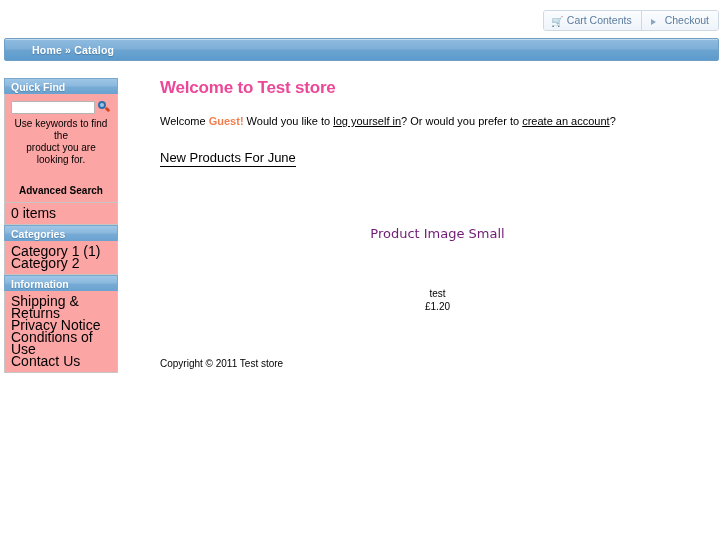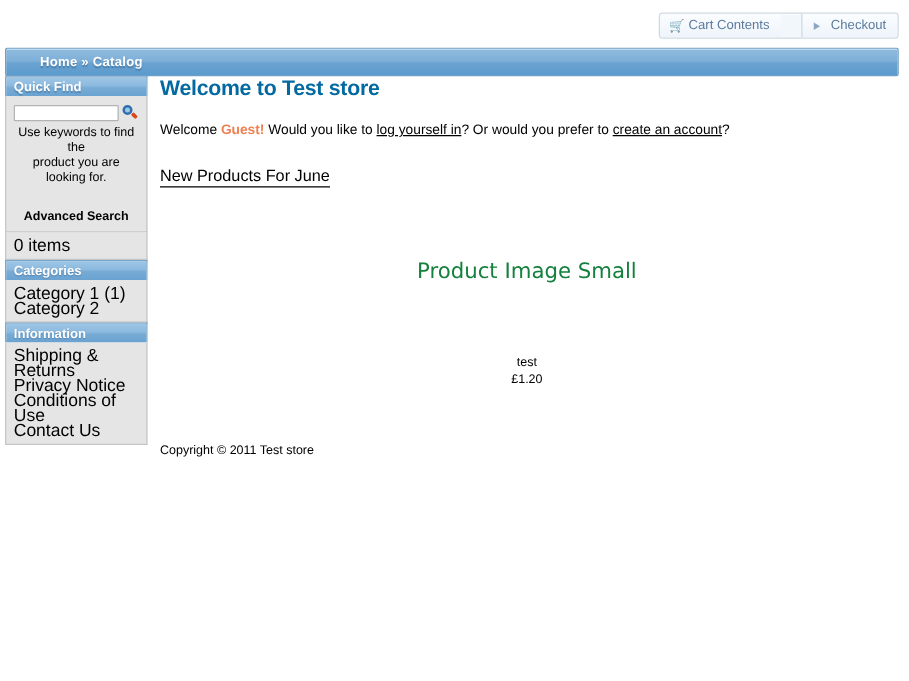--- a/index.html
+++ b/index.html
@@ -42,21 +42,20 @@
     padding: 3px 9px 4px 8px;
     font-size: 10.5px;
     color: #5b7b9c;
     background: linear-gradient(to bottom, #fbfdff 0%, #eef4fa 100%);
     cursor: pointer;
     white-space: nowrap;
     line-height: 12px;
   }
   .top-btn + .top-btn {
     border-left: 1px solid #cfd9e4;
-    margin-left: 16px;
   }
   .top-btn .ic {
     display: inline-block;
     width: 11px;
     height: 10px;
     position: relative;
     flex: 0 0 auto;
   }
   .cart-glyph {
     font-size: 10px;
@@ -89,21 +88,22 @@
     font-weight: bold;
     color: #ffffff;
     text-shadow: 0 1px 1px rgba(40,80,120,0.45);
     letter-spacing: 0.2px;
   }
 
   
   .layout {
     display: flex;
     align-items: flex-start;
-    padding-top: 0;
+    padding-top: 17px;
+    gap: 32px;
   }
   .sidebar {
     width: 114px;
     flex: 0 0 114px;
     margin-left: 4px;
   }
   .content {
     flex: 1 1 auto;
     padding-left: 10px;
     padding-right: 12px;
@@ -120,21 +120,21 @@
     align-items: center;
     padding-left: 6px;
     font-size: 10.5px;
     font-weight: bold;
     color: #ffffff;
     text-shadow: 0 1px 1px rgba(40,80,120,0.4);
   }
   .box-body {
     border: 1px solid #c6c6c6;
     border-top: none;
-    background: #e5e5e5;
+    background: #fca5a5;
     padding: 5px 6px 6px 6px;
   }
   .box-body.tight { padding: 4px 6px 5px 6px; }
 
   
   .qf-row {
     display: flex;
     align-items: center;
     gap: 3px;
     padding: 2px 0 4px 0;
@@ -200,21 +200,21 @@
     cursor: pointer;
   }
   .side-line.static { cursor: default; }
 
   
   h1.page-title {
     font-size: 17px;
     font-weight: bold;
     margin: 0 0 16px 0;
     letter-spacing: -0.2px;
-    color: #0369a1;
+    color: #ec4899;
   }
   .welcome-line {
     font-size: 11px;
     line-height: 14px;
     margin: 0 0 22px 0;
   }
   .guest { color: #f07f50; font-weight: bold; }
   .inline-link {
     color: #000;
     text-decoration: underline;
@@ -232,27 +232,27 @@
   .product-grid {
     display: flex;
     justify-content: center;
     margin-top: 26px;
   }
   .product-cell {
     width: 200px;
     text-align: center;
   }
   .product-img-alt {
-    font-size: 17px;
+    font-size: 13px;
     line-height: 22px;
-    color: #15803d;
+    color: #701a75;
     font-family: "DejaVu Sans", sans-serif;
     cursor: pointer;
     display: block;
-    margin-bottom: 56px;
+    margin-bottom: 42px;
   }
   .product-name {
     font-size: 10px;
     line-height: 13px;
     color: #000;
     text-decoration: none;
     display: block;
     cursor: pointer;
   }
   .product-price {

